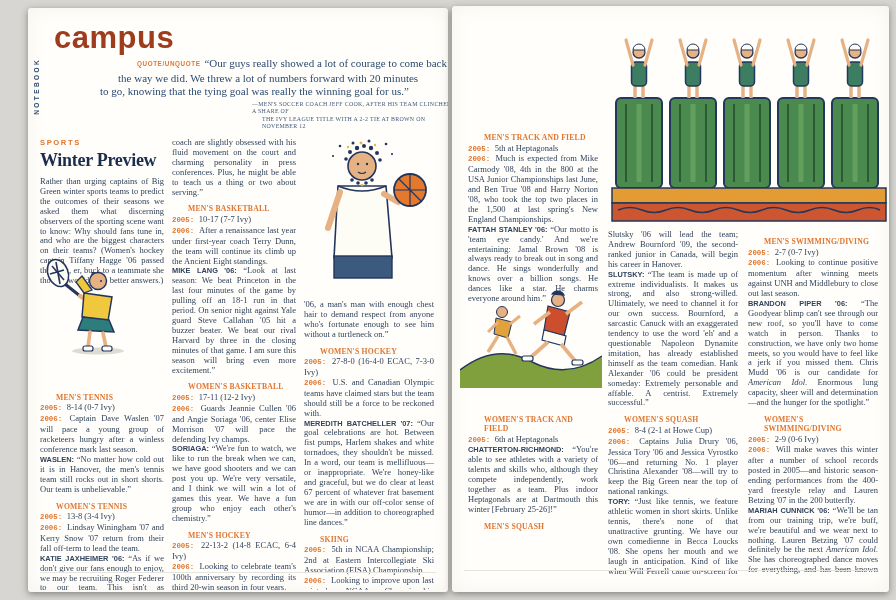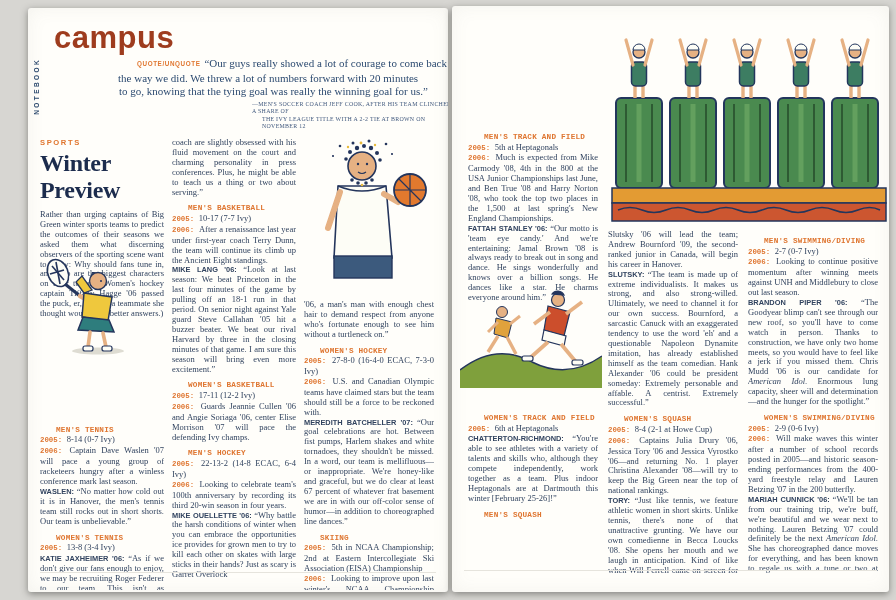--- a/index.html
+++ b/index.html
@@ -27,21 +27,21 @@
     position:absolute;left:26px;top:12px;
     font-family:"Liberation Sans",sans-serif;font-weight:bold;
     font-size:31px;letter-spacing:.5px;color:#9e3c1e;
   }
   .quoteblock{
     position:absolute;left:72px;top:49px;width:347px;
     color:#2c4a70;font-size:11px;line-height:13.6px;
   }
   .q1{text-align:right}
   .q2{text-align:left;padding-left:18px}
-  .q3{text-align:center}
+  .q3{text-align:left}
   .qlabel{
     font-family:"Liberation Sans",sans-serif;font-weight:bold;
     font-size:6.3px;letter-spacing:.6px;color:#e0762f;
     position:relative;top:-1.5px;margin-right:4px;
   }
   .qattr{
     position:absolute;left:224px;top:93px;width:200px;
     font-size:5.9px;line-height:7.4px;letter-spacing:.3px;color:#41597e;
   }
   .qattr .l2{padding-left:10px}
@@ -56,26 +56,26 @@
   #col4{left:16px;width:130px}
   #col5{left:156px;width:130px}
   #col6{left:296px;width:130px}
 
   .kicker{
     font-family:"Liberation Sans",sans-serif;font-weight:bold;
     font-size:7.6px;letter-spacing:1.6px;color:#e0762f;margin:0 0 3px;
   }
   .headline{
     font-family:"Liberation Serif",serif;font-weight:bold;
-    font-size:24px;letter-spacing:-.3px;color:#1c2c4d;margin:0 0 6px;
+    font-size:18px;letter-spacing:-.3px;color:#1c2c4d;margin:0 0 6px;
   }
   .body{font-size:8.5px;line-height:9.9px;color:#31435f;text-align:justify;margin:0}
   .body em{font-style:italic}
   .shead{
-    font-family:Liberation Mono, monospace;font-weight:bold;
+    font-family:Liberation Serif, serif;font-weight:bold;
     font-size:7.7px;letter-spacing:.2px;color:#df7631;margin:7px 0 1.5px;padding-left:16px;
   }
   .slabel{
     font-family:Liberation Mono, monospace;font-weight:bold;
     font-size:7.4px;color:#df7631;
   }
   .speaker{
     font-family:"Liberation Sans",sans-serif;font-weight:bold;
     font-size:7.4px;color:#31435f;
   }
@@ -120,31 +120,33 @@
       <div class="kicker">SPORTS</div>
       <div class="headline">Winter Preview</div>
       <p class="body">Rather than urging captains of Big Green winter sports teams to predict the outcomes of their seasons we asked them what discerning observers of the sporting scene want to know: Why should fans tune in, and who are the biggest characters on their teams? (Women's hockey captain Tiffany Hagge '06 passed the puck, er, buck to a teammate she thought would have better answers.)</p>
       <div class="spacer" style="height: 100px;"></div>
       <div class="shead">MEN'S TENNIS</div>
       <p class="body"><span class="slabel">2005: </span>8-14 (0-7 Ivy)</p>
       <p class="body"><span class="slabel">2006: </span>Captain Dave Waslen '07 will pace a young group of racketeers hungry after a winless conference mark last season.</p>
       <p class="body"><span class="speaker">WASLEN: </span>“No matter how cold out it is in Hanover, the men's tennis team still rocks out in short shorts. Our team is unbelievable.”</p>
       <div class="shead">WOMEN'S TENNIS</div>
       <p class="body"><span class="slabel">2005: </span>13-8 (3-4 Ivy)</p>
+      <p class="body"><span class="slabel">2006: </span>Lindsay Winingham '07 and Kerry Snow '07 return from their fall off-term to lead the team.</p>
       <p class="body"><span class="speaker">KATIE JAXHEIMER '06: </span>“As if we don't give our fans enough to enjoy, we may be recruiting Roger Federer to our team. This isn't as unbelievable as it sounds. His life-size poster is already in our team room. Many of our players and even our assistant</p>
     </div>
   <div class="col" id="col2">
       <p class="body">coach are slightly obsessed with his fluid movement on the court and charming personality in press conferences. Plus, he might be able to teach us a thing or two about serving.”</p>
       <div class="shead">MEN'S BASKETBALL</div>
       <p class="body"><span class="slabel">2005: </span>10-17 (7-7 Ivy)</p>
       <p class="body"><span class="slabel">2006: </span>After a renaissance last year under first-year coach Terry Dunn, the team will continue its climb up the Ancient Eight standings.</p>
       <p class="body"><span class="speaker">MIKE LANG '06: </span>“Look at last season: We beat Princeton in the last four minutes of the game by pulling off an 18-1 run in that period. On senior night against Yale guard Steve Callahan '05 hit a buzzer beater. We beat our rival Harvard by three in the closing minutes of that game. I am sure this season will bring even more excitement.”</p>
       <div class="shead">WOMEN'S BASKETBALL</div>
       <p class="body"><span class="slabel">2005: </span>17-11 (12-2 Ivy)</p>
       <p class="body"><span class="slabel">2006: </span>Guards Jeannie Cullen '06 and Angie Soriaga '06, center Elise Morrison '07 will pace the defending Ivy champs.</p>
+      <p class="body"><span class="speaker">SORIAGA: </span>“We're fun to watch, we like to run the break when we can, we have good shooters and we can post you up. We're very versatile, and I think we will win a lot of games this year. We have a fun group who enjoy each other's chemistry.”</p>
       <div class="shead">MEN'S HOCKEY</div>
       <p class="body"><span class="slabel">2005: </span>22-13-2 (14-8 ECAC, 6-4 Ivy)</p>
       <p class="body"><span class="slabel">2006: </span>Looking to celebrate team's 100th anniversary by recording its third 20-win season in four years.</p>
       <p class="body"><span class="speaker">MIKE OUELLETTE '06: </span>“Why battle the harsh conditions of winter when you can embrace the opportunities ice provides for grown men to try to kill each other on skates with large sticks in their hands? Just as scary is Garret Overlock</p>
     </div>
   <div class="col" id="col3">
       <div class="spacer" style="height: 162px;"></div>
       <p class="body">'06, a man's man with enough chest hair to demand respect from anyone who's fortunate enough to see him without a turtleneck on.”</p>
       <div class="shead">WOMEN'S HOCKEY</div>
       <p class="body"><span class="slabel">2005: </span>27-8-0 (16-4-0 ECAC, 7-3-0 Ivy)</p>

